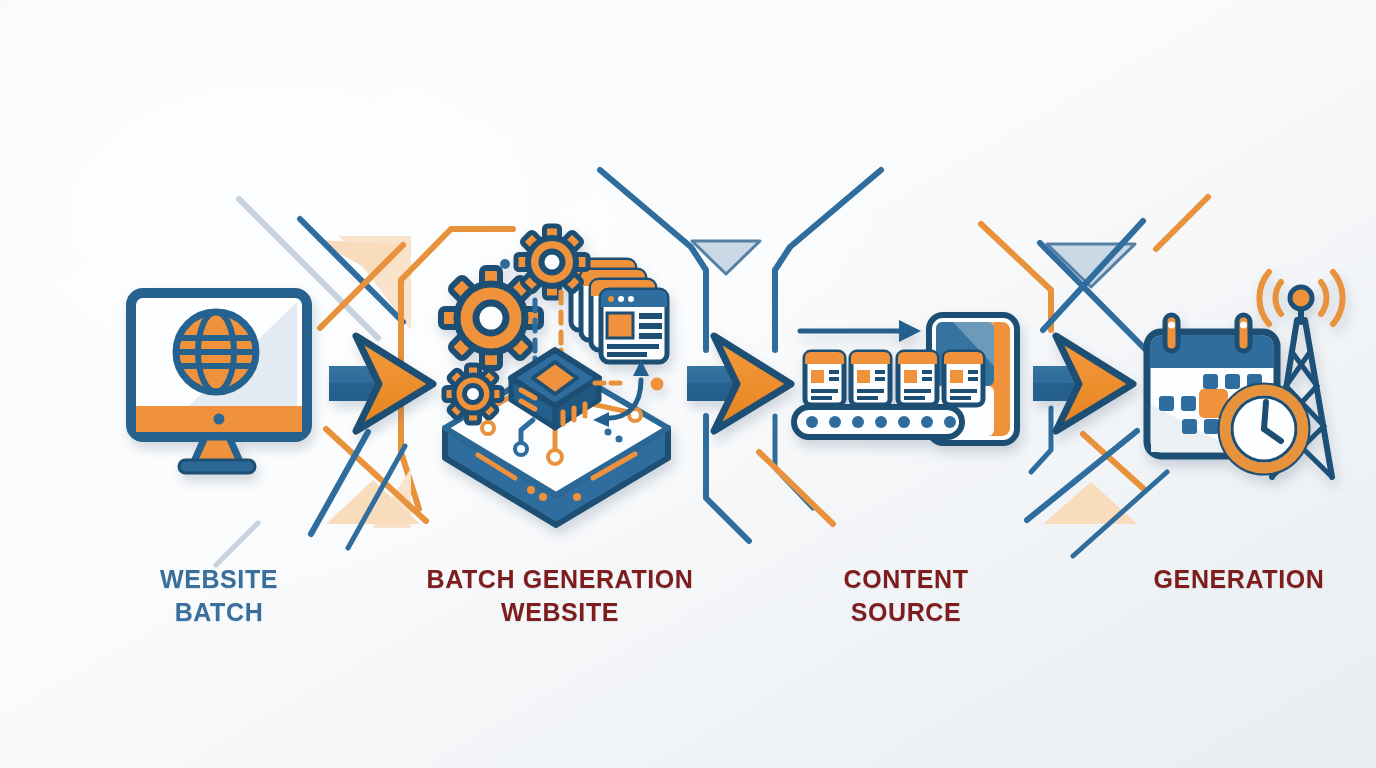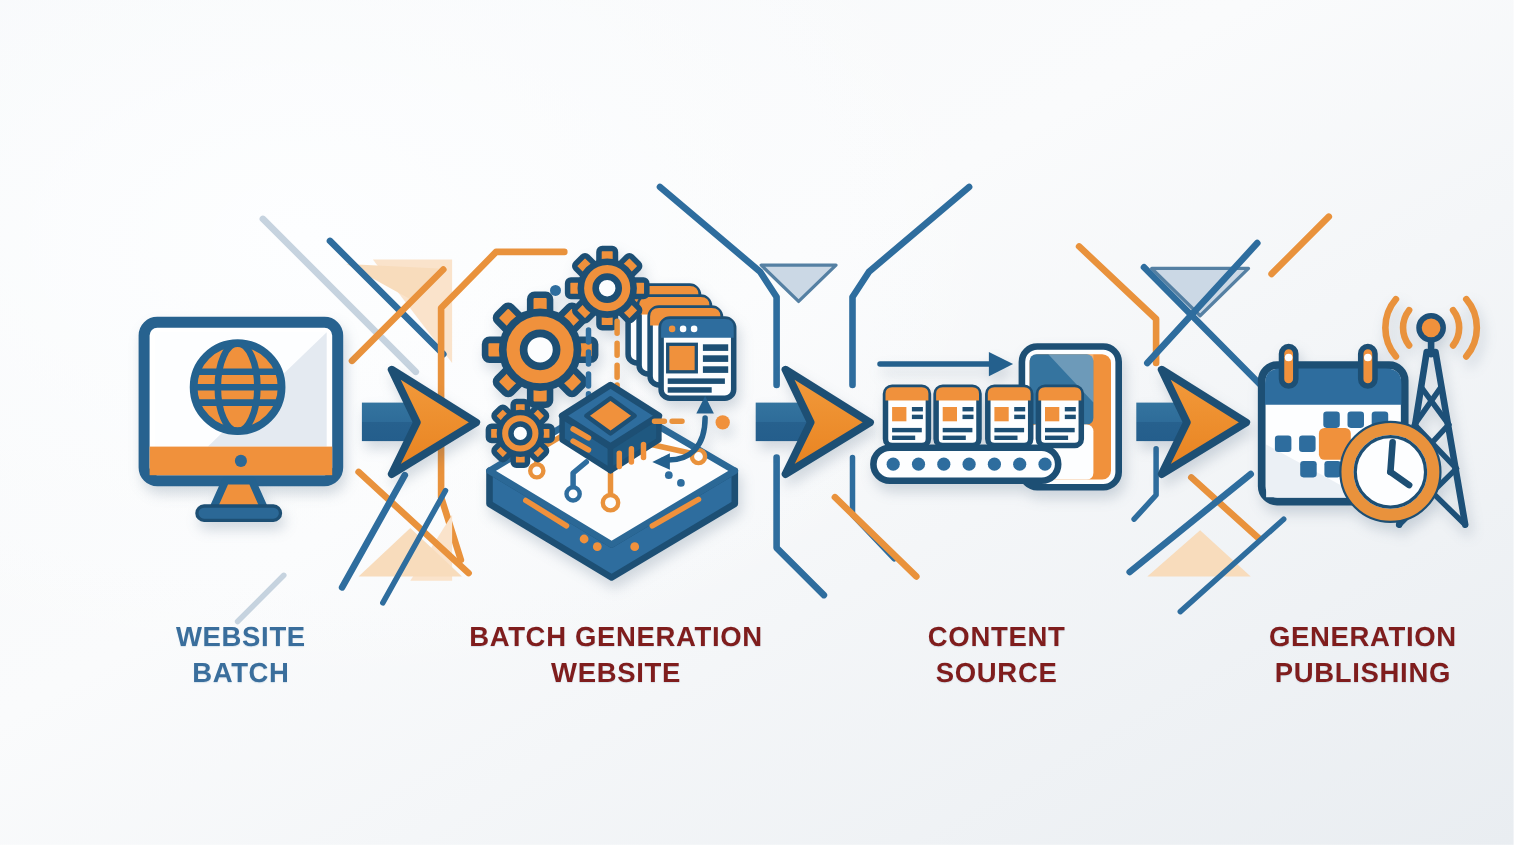--- a/index.html
+++ b/index.html
@@ -356,15 +356,14 @@
 <div class="stage-label" id="label-2">
   <span>BATCH GENERATION</span>
   <span>WEBSITE</span>
 </div>
 <div class="stage-label" id="label-3">
   <span>CONTENT</span>
   <span>SOURCE</span>
 </div>
 <div class="stage-label" id="label-4">
   <span>GENERATION</span>
-  <span>PUBLISHING</span>
 </div>
 </div>
 
 </body></html>

